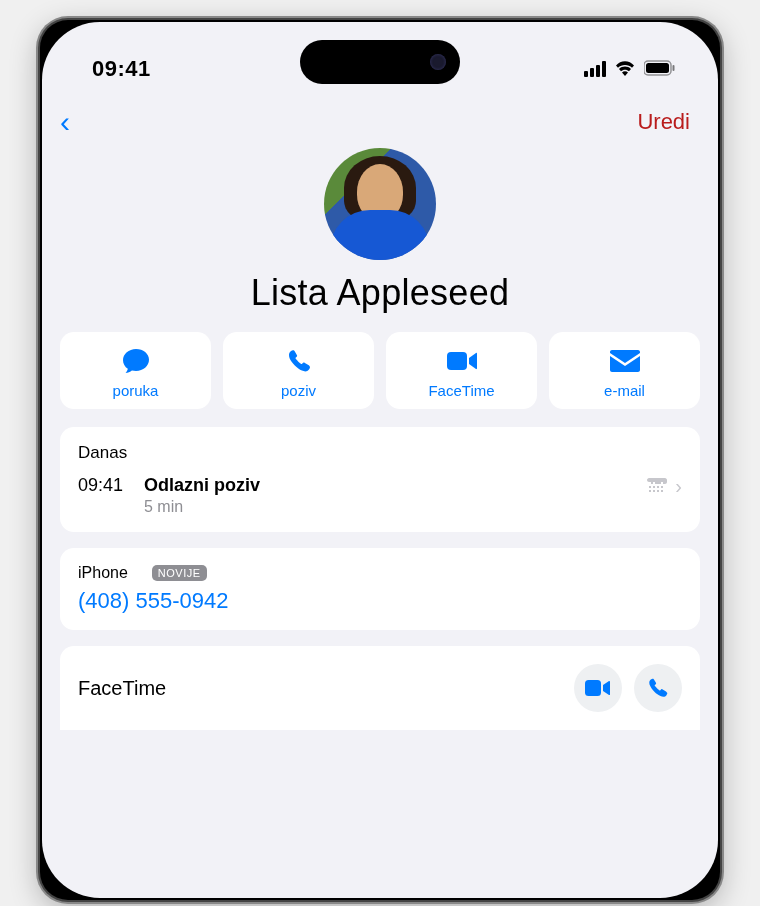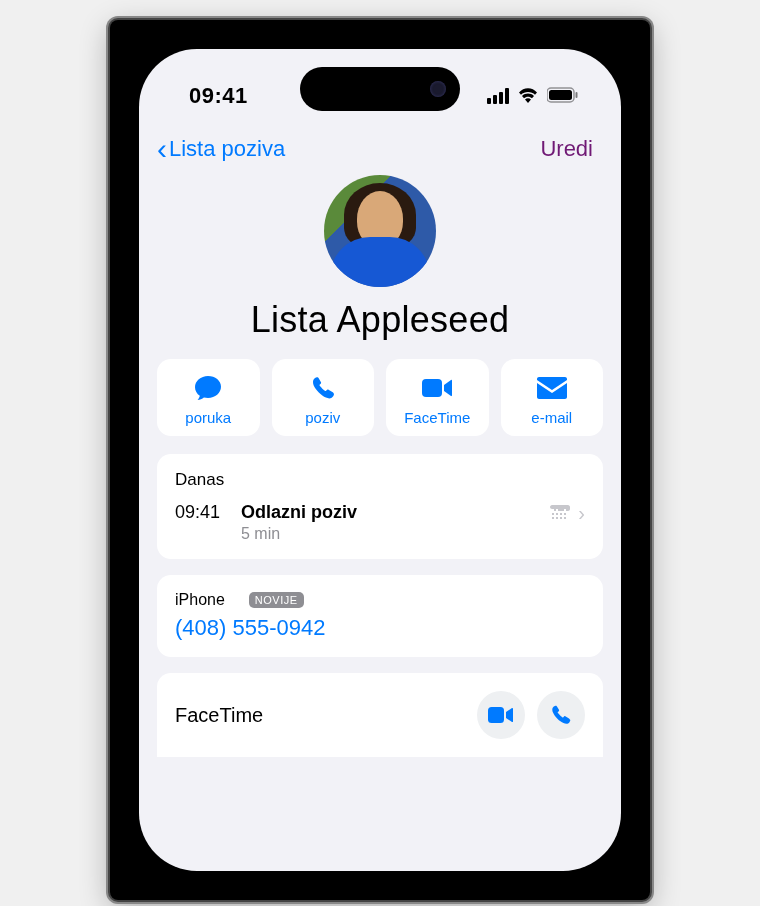--- a/index.html
+++ b/index.html
@@ -6,25 +6,25 @@
     body {
       font-family: -apple-system, BlinkMacSystemFont, "Segoe UI", Helvetica, Arial, sans-serif;
       background: #f0f0f0;
       display: flex;
       justify-content: center;
       align-items: flex-start;
       min-height: 906px;
       padding: 20px 0;
     }
     .phone-frame {
-      width: 540px;
+      width: 680px;
       height: 880px;
       background: #000;
-      border-radius: 8px;
-      padding: 29px;
+      border-radius: 28px;
+      padding: 2px;
       box-shadow: 0 0 0 2px #444, 0 0 0 4px #888, 0 8px 30px rgba(0,0,0,0.3);
       position: relative;
       overflow: hidden;
     }
     .screen {
       width: 100%;
       height: 100%;
       background: #f2f2f7;
       border-radius: 58px;
       overflow: hidden;
@@ -70,21 +70,21 @@
     .wifi-icon, .battery-icon { display: inline-block; }
     .nav-bar {
       display: flex;
       justify-content: space-between;
       align-items: center;
       padding: 10px 28px 0 18px;
       height: 50px;
     }
     .back-btn { display: flex; align-items: center; color: #007aff; font-size: 22px; cursor: pointer; }
     .back-chevron { font-size: 30px; margin-right: 2px; line-height: 1; font-weight: 400; }
-    .edit-btn { color: #701a75; font-size: 22px; cursor: pointer; }
+    .edit-btn { color: #b91c1c; font-size: 22px; cursor: pointer; }
     .contact-header { text-align: center; padding: 6px 0 18px; }
     .avatar {
       width: 112px; height: 112px; border-radius: 50%; margin: 0 auto 12px;
       background: linear-gradient(135deg, #5a8a3a 0%, #5a8a3a 30%, #2e5aa8 30%, #2e5aa8 100%);
       position: relative; overflow: hidden;
     }
     .avatar-face {
       position: absolute; top: 16px; left: 50%; transform: translateX(-50%);
       width: 46px; height: 56px; background: #d9a878; border-radius: 50% 50% 45% 45%;
     }
@@ -162,21 +162,20 @@
               <rect x="2" y="3" width="23" height="10" rx="2.5" fill="#000"></rect>
               <rect x="28.5" y="5" width="2" height="6" rx="1" fill="#000" opacity="0.5"></rect>
             </svg>
         </span>
       </div>
     </div>
 
     <div class="nav-bar">
       <div class="back-btn">
         <span class="back-chevron">‹</span>
-        <span>Lista poziva</span>
       </div>
       <div class="edit-btn">Uredi</div>
     </div>
 
     <div class="contact-header">
       <div class="avatar">
         <div class="avatar-hair"></div>
         <div class="avatar-face"></div>
         <div class="avatar-body"></div>
       </div>

